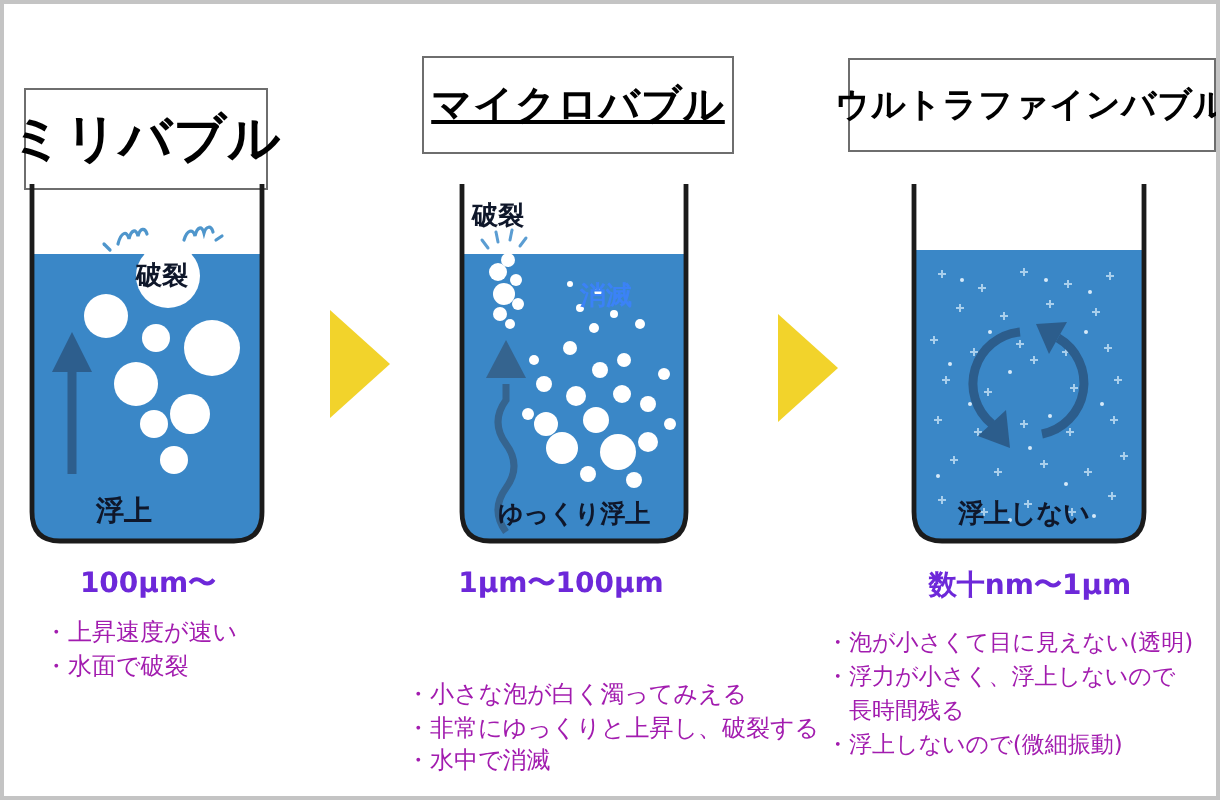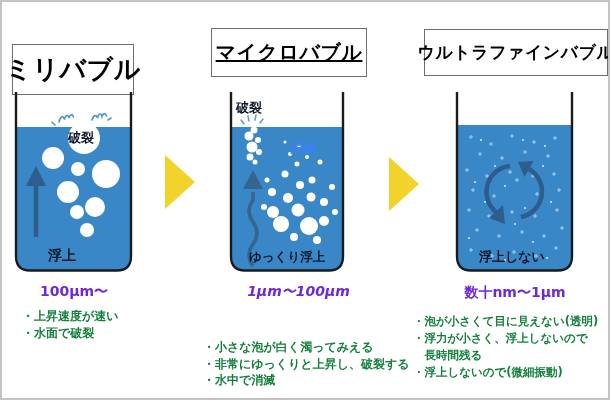--- a/index.html
+++ b/index.html
@@ -10,21 +10,21 @@
   }
   .tbox{
     position:absolute;display:flex;align-items:center;justify-content:center;
     background:#fff;border:1px solid #6e6e6e;font-weight:600;color:#000;
     letter-spacing:.5px;white-space:nowrap;
   }
   .beaker{position:absolute;}
   .lbl{position:absolute;font-weight:bold;color:#0f172a;white-space:nowrap;}
   .center{text-align:left;}
   .size-label{position:absolute;font-weight:bold;font-size:14px;text-align:center;color:#6d28d9;white-space:nowrap;}
-  .bullets{position:absolute;font-weight:bold;font-size:12px;line-height:16.5px;color:#15803d;white-space:nowrap;}
+  .bullets{position:absolute;font-weight:normal;font-size:12px;line-height:16.5px;color:#a21caf;white-space:nowrap;}
   .chev{
     position:absolute;width:0;height:0;
     border-top:27px solid transparent;border-bottom:27px solid transparent;
     border-left:30px solid #f2d32b;
   }
 </style>
 </head>
 <body>
 
 <div class="frame">
@@ -151,21 +151,21 @@
   <div class="lbl" style="left:66px;top:127px;font-size:13px;">破裂</div>
   <div class="lbl center" style="left:46px;top:245px;width:40px;font-size:14px;">浮上</div>
 
   <div class="lbl" style="left:234px;top:97px;font-size:13px;">破裂</div>
   <div class="lbl" style="left:288px;top:111px;font-size:13px;color:#3b82f6;margin-top:26px;">消滅</div>
   <div class="lbl center" style="left:247px;top:247px;width:86px;font-size:12.5px;">ゆっくり浮上</div>
 
   <div class="lbl center" style="left:477px;top:246px;width:86px;font-size:13px;">浮上しない</div>
 
   <div class="size-label" style="left:12px;top:281px;width:120px;">100μm〜</div>
-  <div class="size-label" style="left:238px;top:281px;width:117px;font-style:italic;">1μm〜100μm</div>
+  <div class="size-label" style="left:220px;top:281px;width:117px;">1μm〜100μm</div>
   <div class="size-label" style="left:453px;top:282px;width:120px;">数十nm〜1μm</div>
 
   <div class="bullets" style="left:20px;top:306px;">
     <div>・上昇速度が速い</div>
     <div>・水面で破裂</div>
   </div>
   <div class="bullets" style="left:201px;top:313px;margin-top:24px;">
     <div>・小さな泡が白く濁ってみえる</div>
     <div>・非常にゆっくりと上昇し、破裂する</div>
     <div>・水中で消滅</div>

